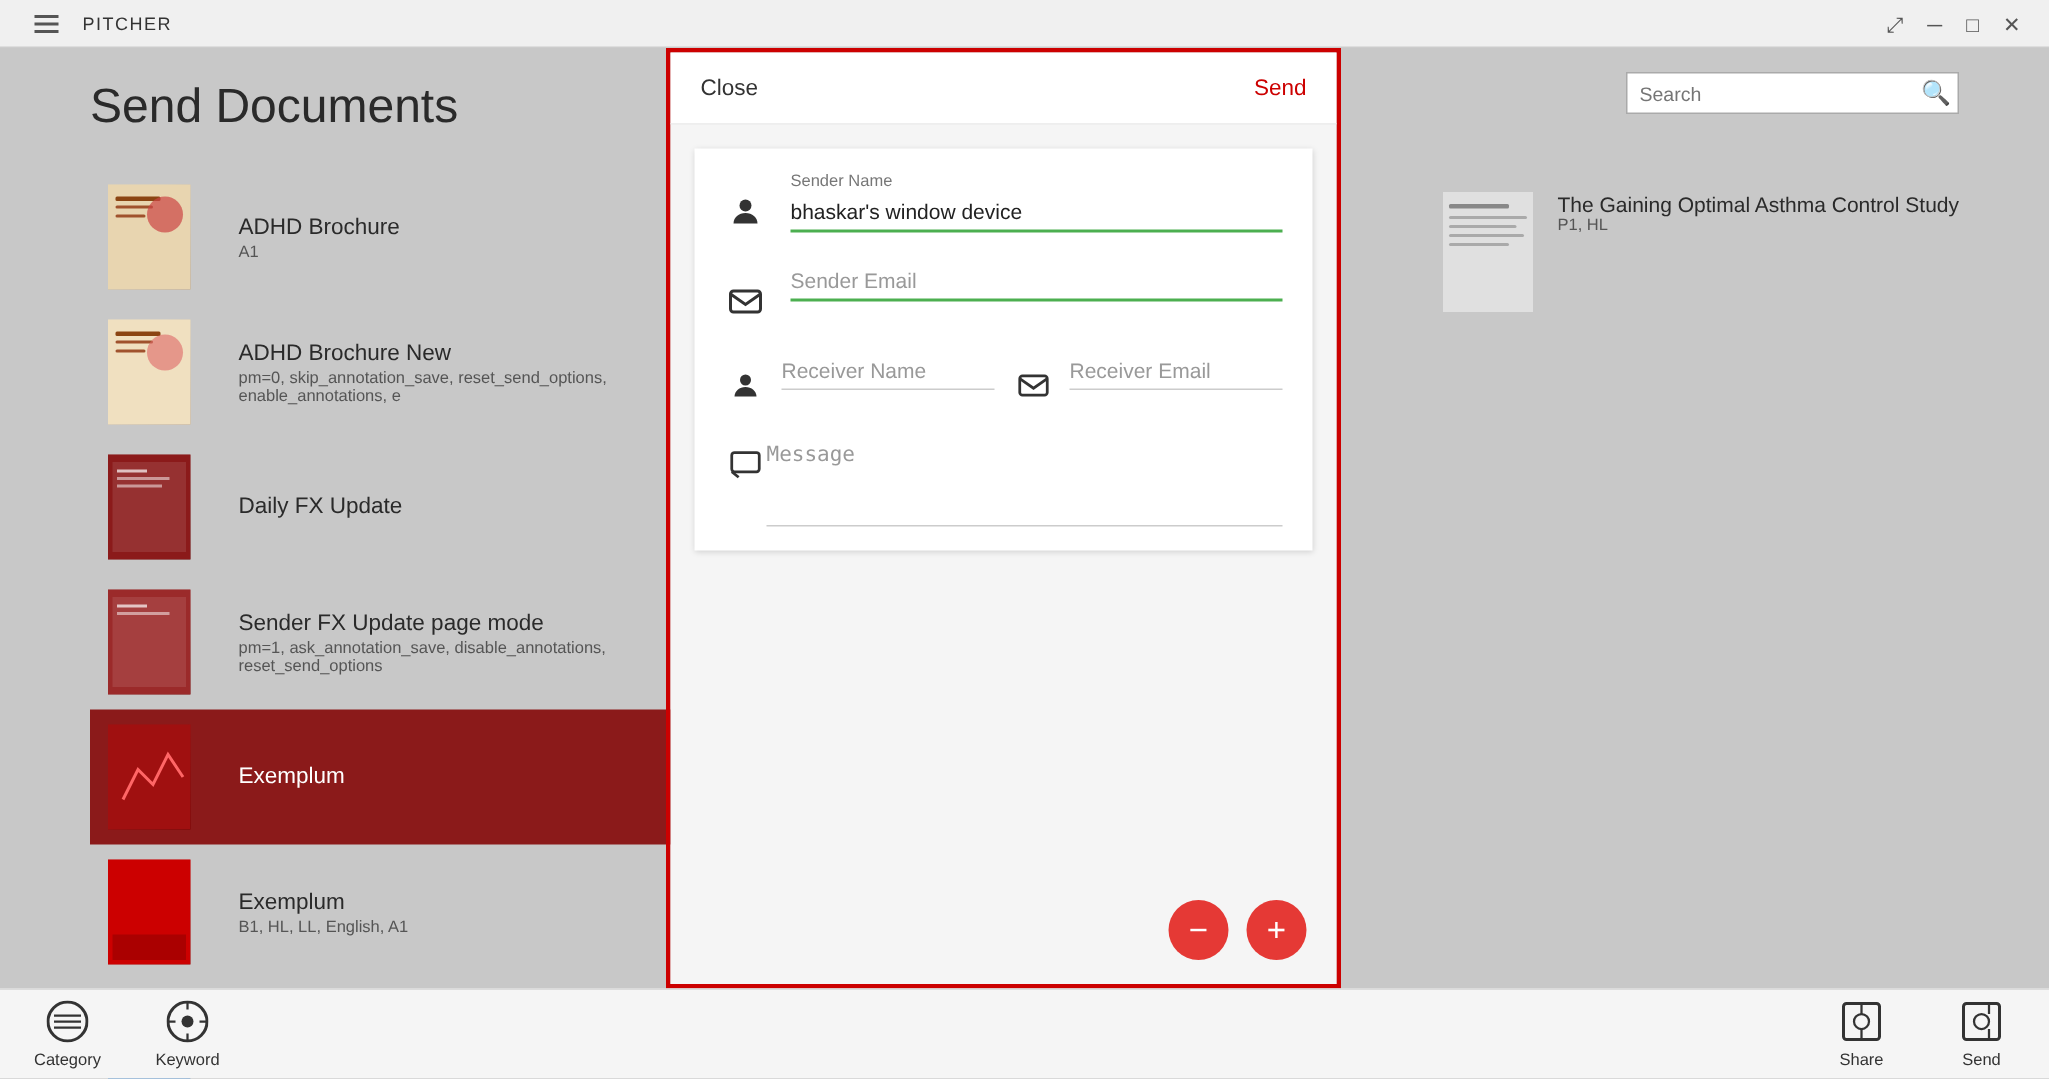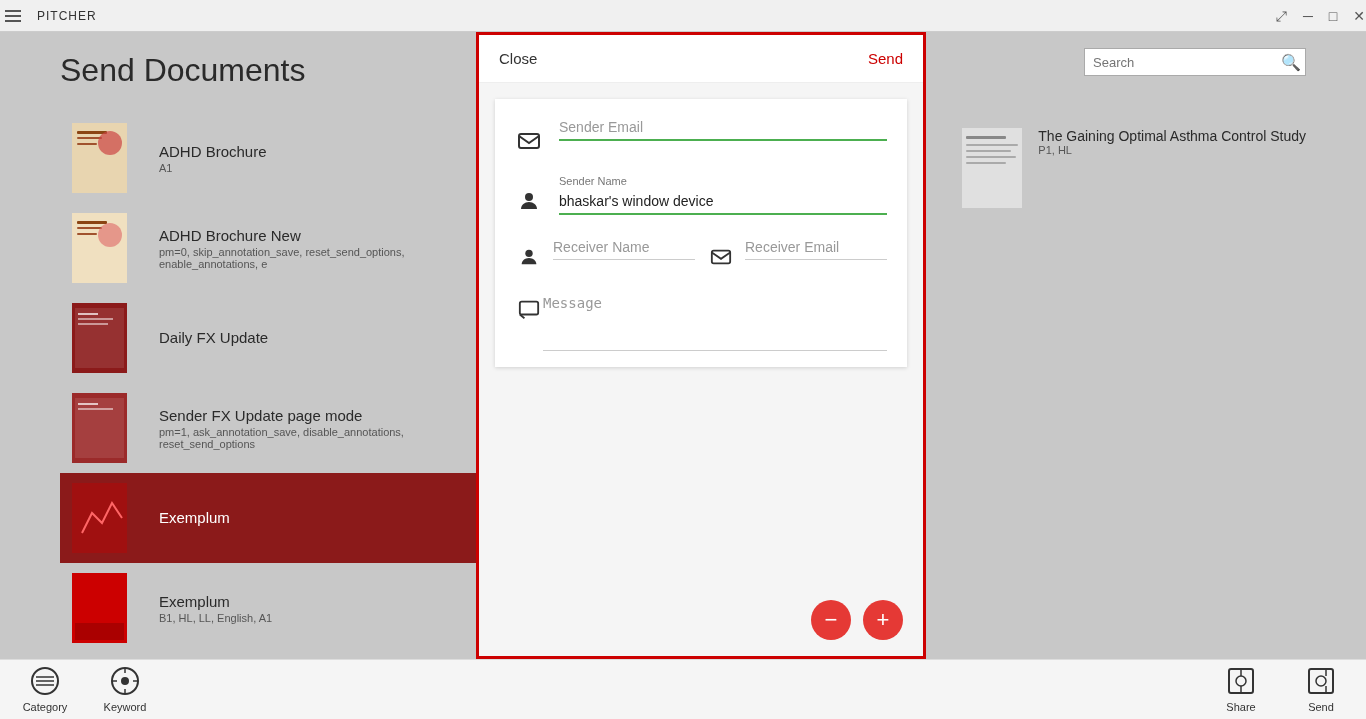--- a/index.html
+++ b/index.html
@@ -2,21 +2,21 @@
 <html><head>
   <meta charset="utf-8">
   <style>
     * { margin: 0; padding: 0; box-sizing: border-box; }
     body { width: 1366px; height: 719px; overflow: hidden; background: #b0b0b0; font-family: 'Segoe UI', Arial, sans-serif; }
 
     
     .titlebar {
       width: 100%; height: 32px; background: #f0f0f0;
       display: flex; align-items: center; justify-content: space-between;
-      padding: 0 1px; border-bottom: 1px solid #ccc;
+      padding: 0 19px; border-bottom: 1px solid #ccc;
     }
     .titlebar-left { display: flex; align-items: center; gap: 12px; }
     .titlebar-title { font-size: 12px; color: #333; font-weight: 500; letter-spacing: 1px; }
     .titlebar-controls { display: flex; align-items: center; gap: 16px; }
     .titlebar-btn { font-size: 14px; color: #555; cursor: pointer; line-height: 1; }
     .titlebar-btn.close-btn { color: #555; }
 
     
     .main { width: 100%; height: calc(719px - 32px - 60px); background: #c8c8c8; position: relative; padding: 20px 60px; }
 
@@ -53,21 +53,21 @@
       display: flex; align-items: center;
       border: 1px solid #aaa; background: #fff; width: 222px; height: 28px;
     }
     .search-input { border: none; outline: none; flex: 1; padding: 0 8px; font-size: 13px; color: #333; background: transparent; }
     .search-icon-btn { width: 28px; height: 28px; display: flex; align-items: center; justify-content: center; cursor: pointer; color: #555; font-size: 16px; }
 
     
     .modal {
       width: 450px; background: transparent;
       border: 3px solid #cc0000;
-      position: absolute; left: 476px; top: 0; bottom: 0;
+      position: absolute; left: 444px; top: 0; bottom: 0;
       display: flex; flex-direction: column;
     }
     .modal-header {
       display: flex; align-items: center; justify-content: space-between;
       background: #fff; padding: 10px 20px; height: 48px;
       border-bottom: 1px solid #eee;
     }
     .modal-close { font-size: 15px; color: #333; cursor: pointer; font-weight: 400; }
     .modal-send-btn { font-size: 15px; color: #cc0000; cursor: pointer; font-weight: 400; }
     .modal-body { flex: 1; background: #f5f5f5; padding: 0; overflow-y: auto; }
@@ -307,39 +307,39 @@
       <span class="modal-close">Close</span>
       <span class="modal-send-btn">Send</span>
     </div>
 
     <div class="modal-body">
       <div class="form-card">
 
         <div class="form-field">
           <div class="field-icon">
             <svg width="24" height="24" viewBox="0 0 24 24">
+                <circle cx="12" cy="8" r="4" fill="#333"></circle>
+                <path d="M4 20c0-4 3.6-7 8-7s8 3 8 7" fill="#333"></path>
+              </svg>
+          </div>
+          <div class="field-content">
+            <div class="field-label">Sender Name</div>
+            <input class="field-input" type="text" value="bhaskar's window device" style="">
+          </div>
+        </div>
+
+        <div class="form-field">
+          <div class="field-icon">
+            <svg width="24" height="24" viewBox="0 0 24 24">
                 <rect x="2" y="5" width="20" height="14" rx="2" fill="none" stroke="#333" stroke-width="2"></rect>
                 <polyline points="2,7 12,14 22,7" stroke="#333" stroke-width="2" fill="none"></polyline>
               </svg>
           </div>
           <div class="field-content">
             <input class="field-input" type="email" placeholder="Sender Email" style="">
-          </div>
-        </div>
-
-        <div class="form-field">
-          <div class="field-icon">
-            <svg width="24" height="24" viewBox="0 0 24 24">
-                <circle cx="12" cy="8" r="4" fill="#333"></circle>
-                <path d="M4 20c0-4 3.6-7 8-7s8 3 8 7" fill="#333"></path>
-              </svg>
-          </div>
-          <div class="field-content">
-            <div class="field-label">Sender Name</div>
-            <input class="field-input" type="text" value="bhaskar's window device" style="">
           </div>
         </div>
 
         <div class="two-col">
           <div class="two-col-item">
             <div class="field-icon">
               <svg width="22" height="22" viewBox="0 0 24 24">
                   <circle cx="12" cy="8" r="4" fill="#333"></circle>
                   <path d="M4 20c0-4 3.6-7 8-7s8 3 8 7" fill="#333"></path>
                 </svg>

